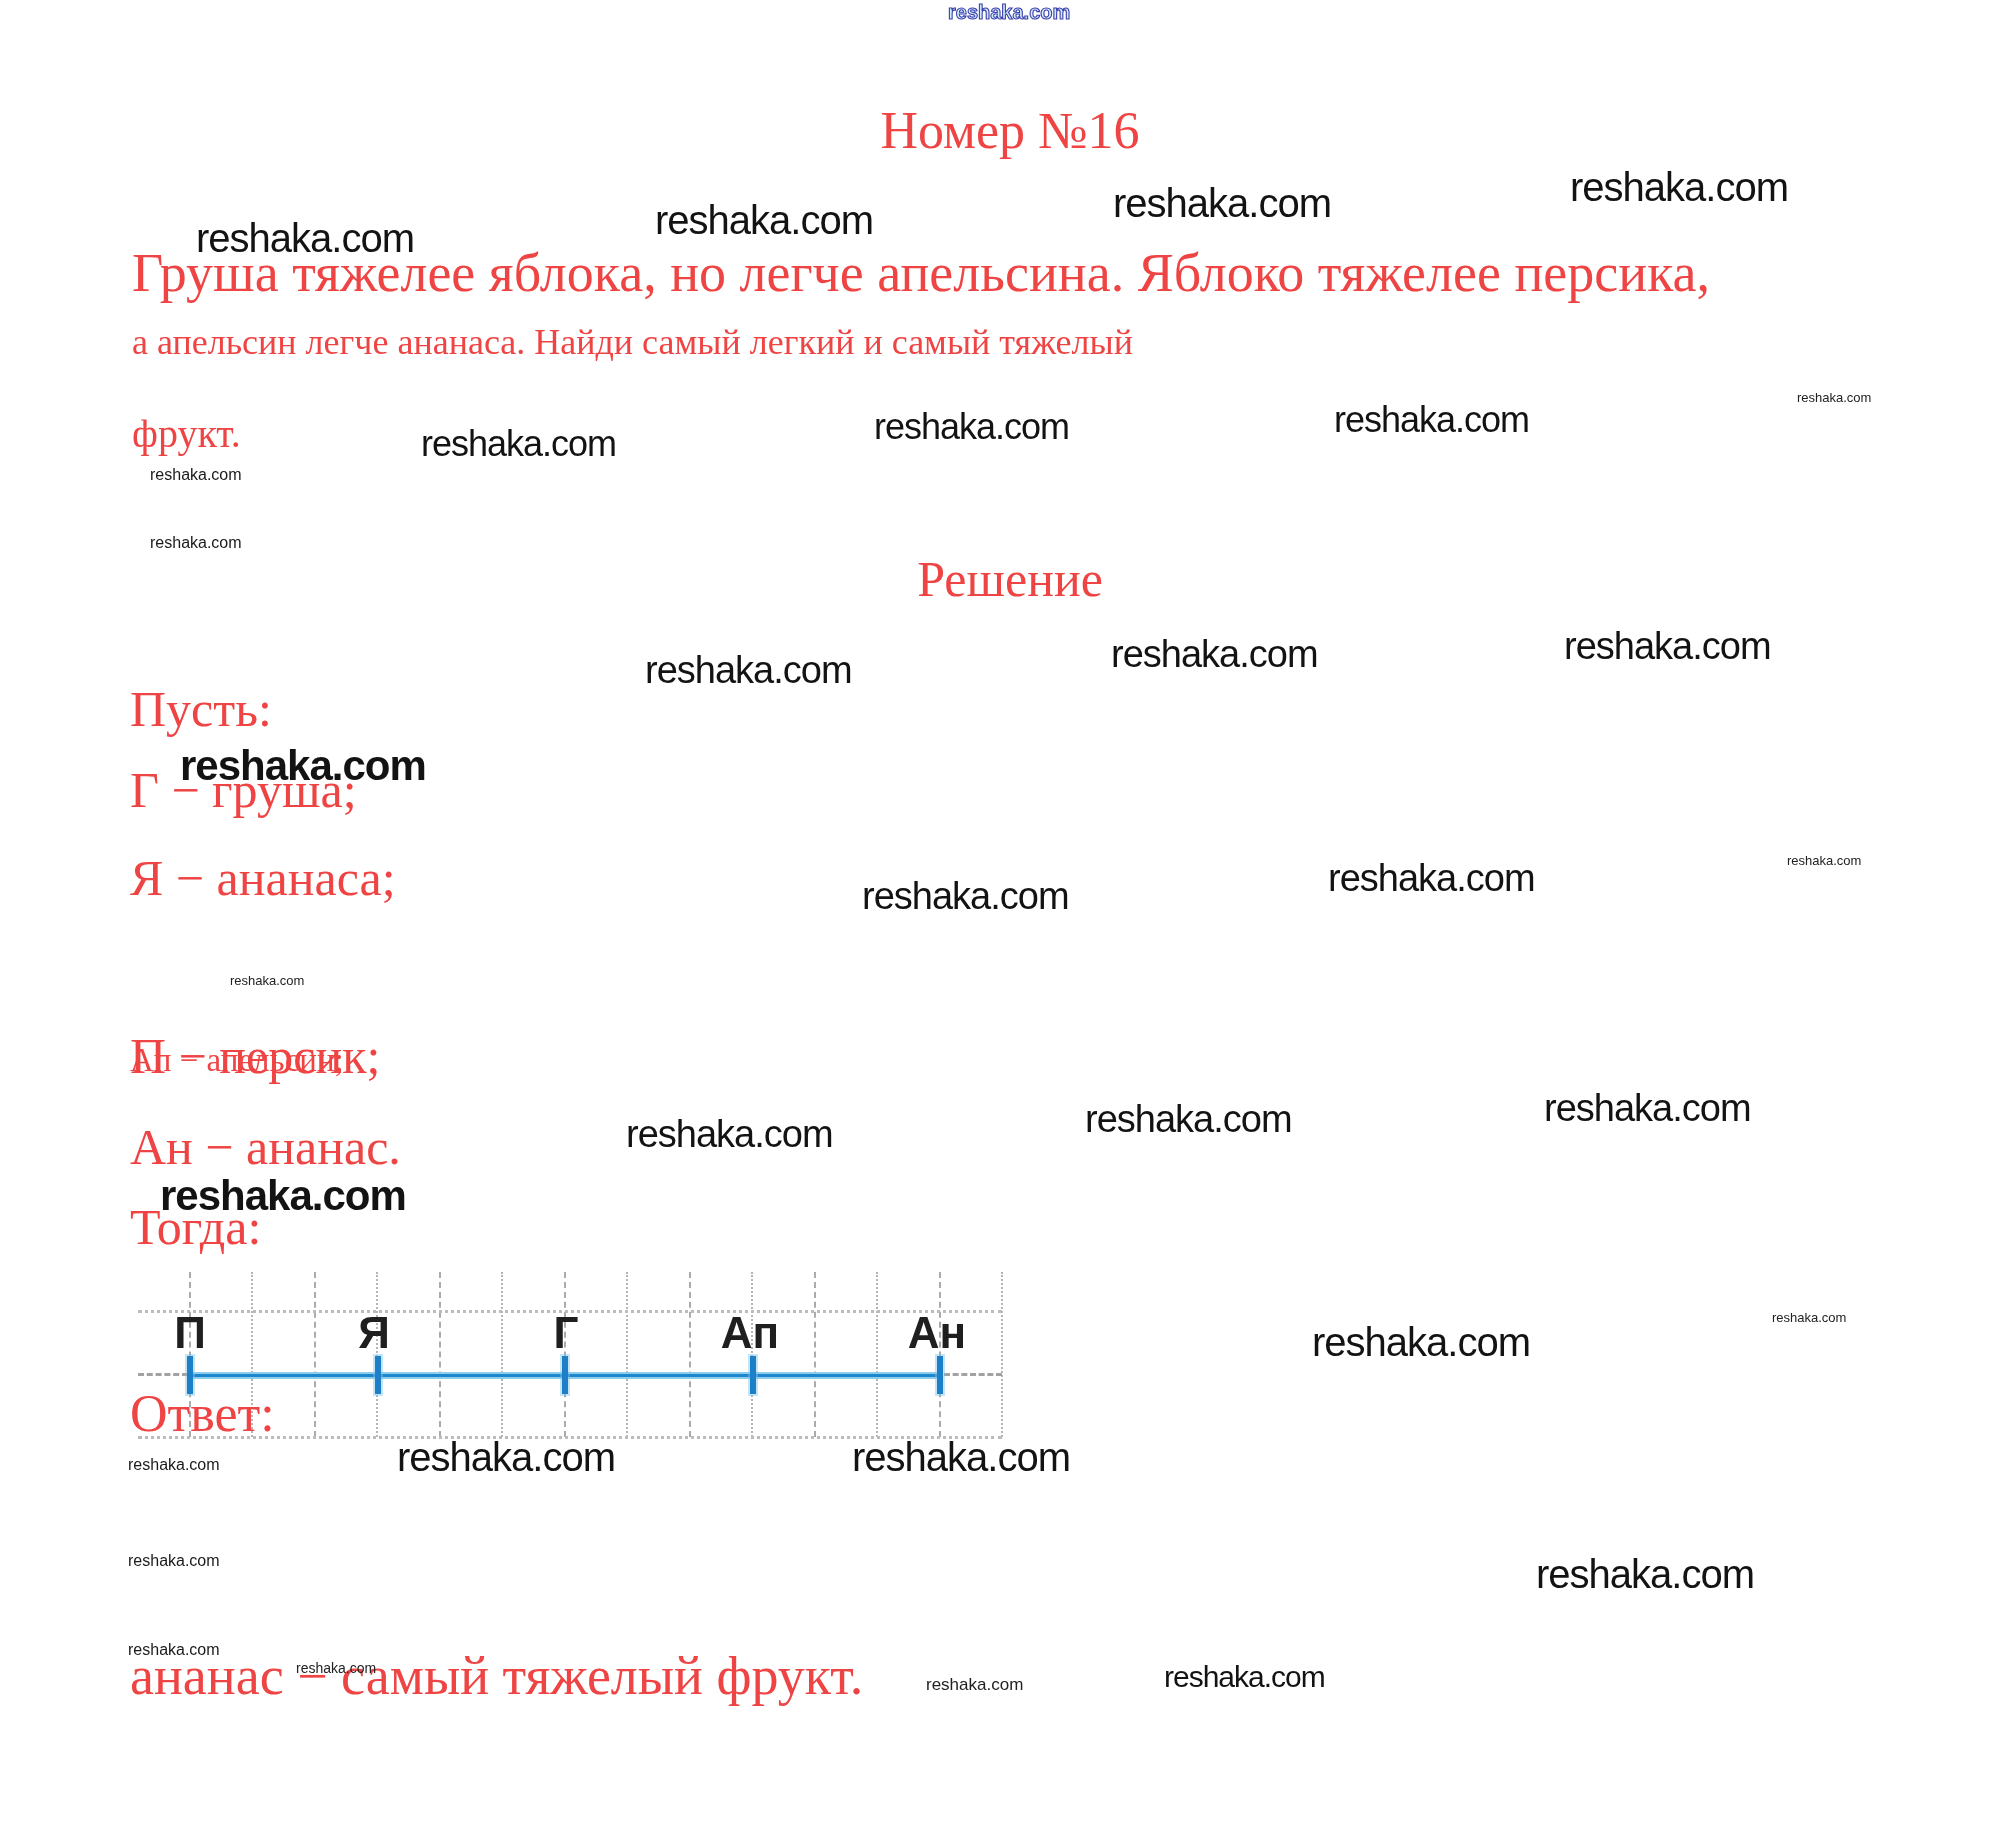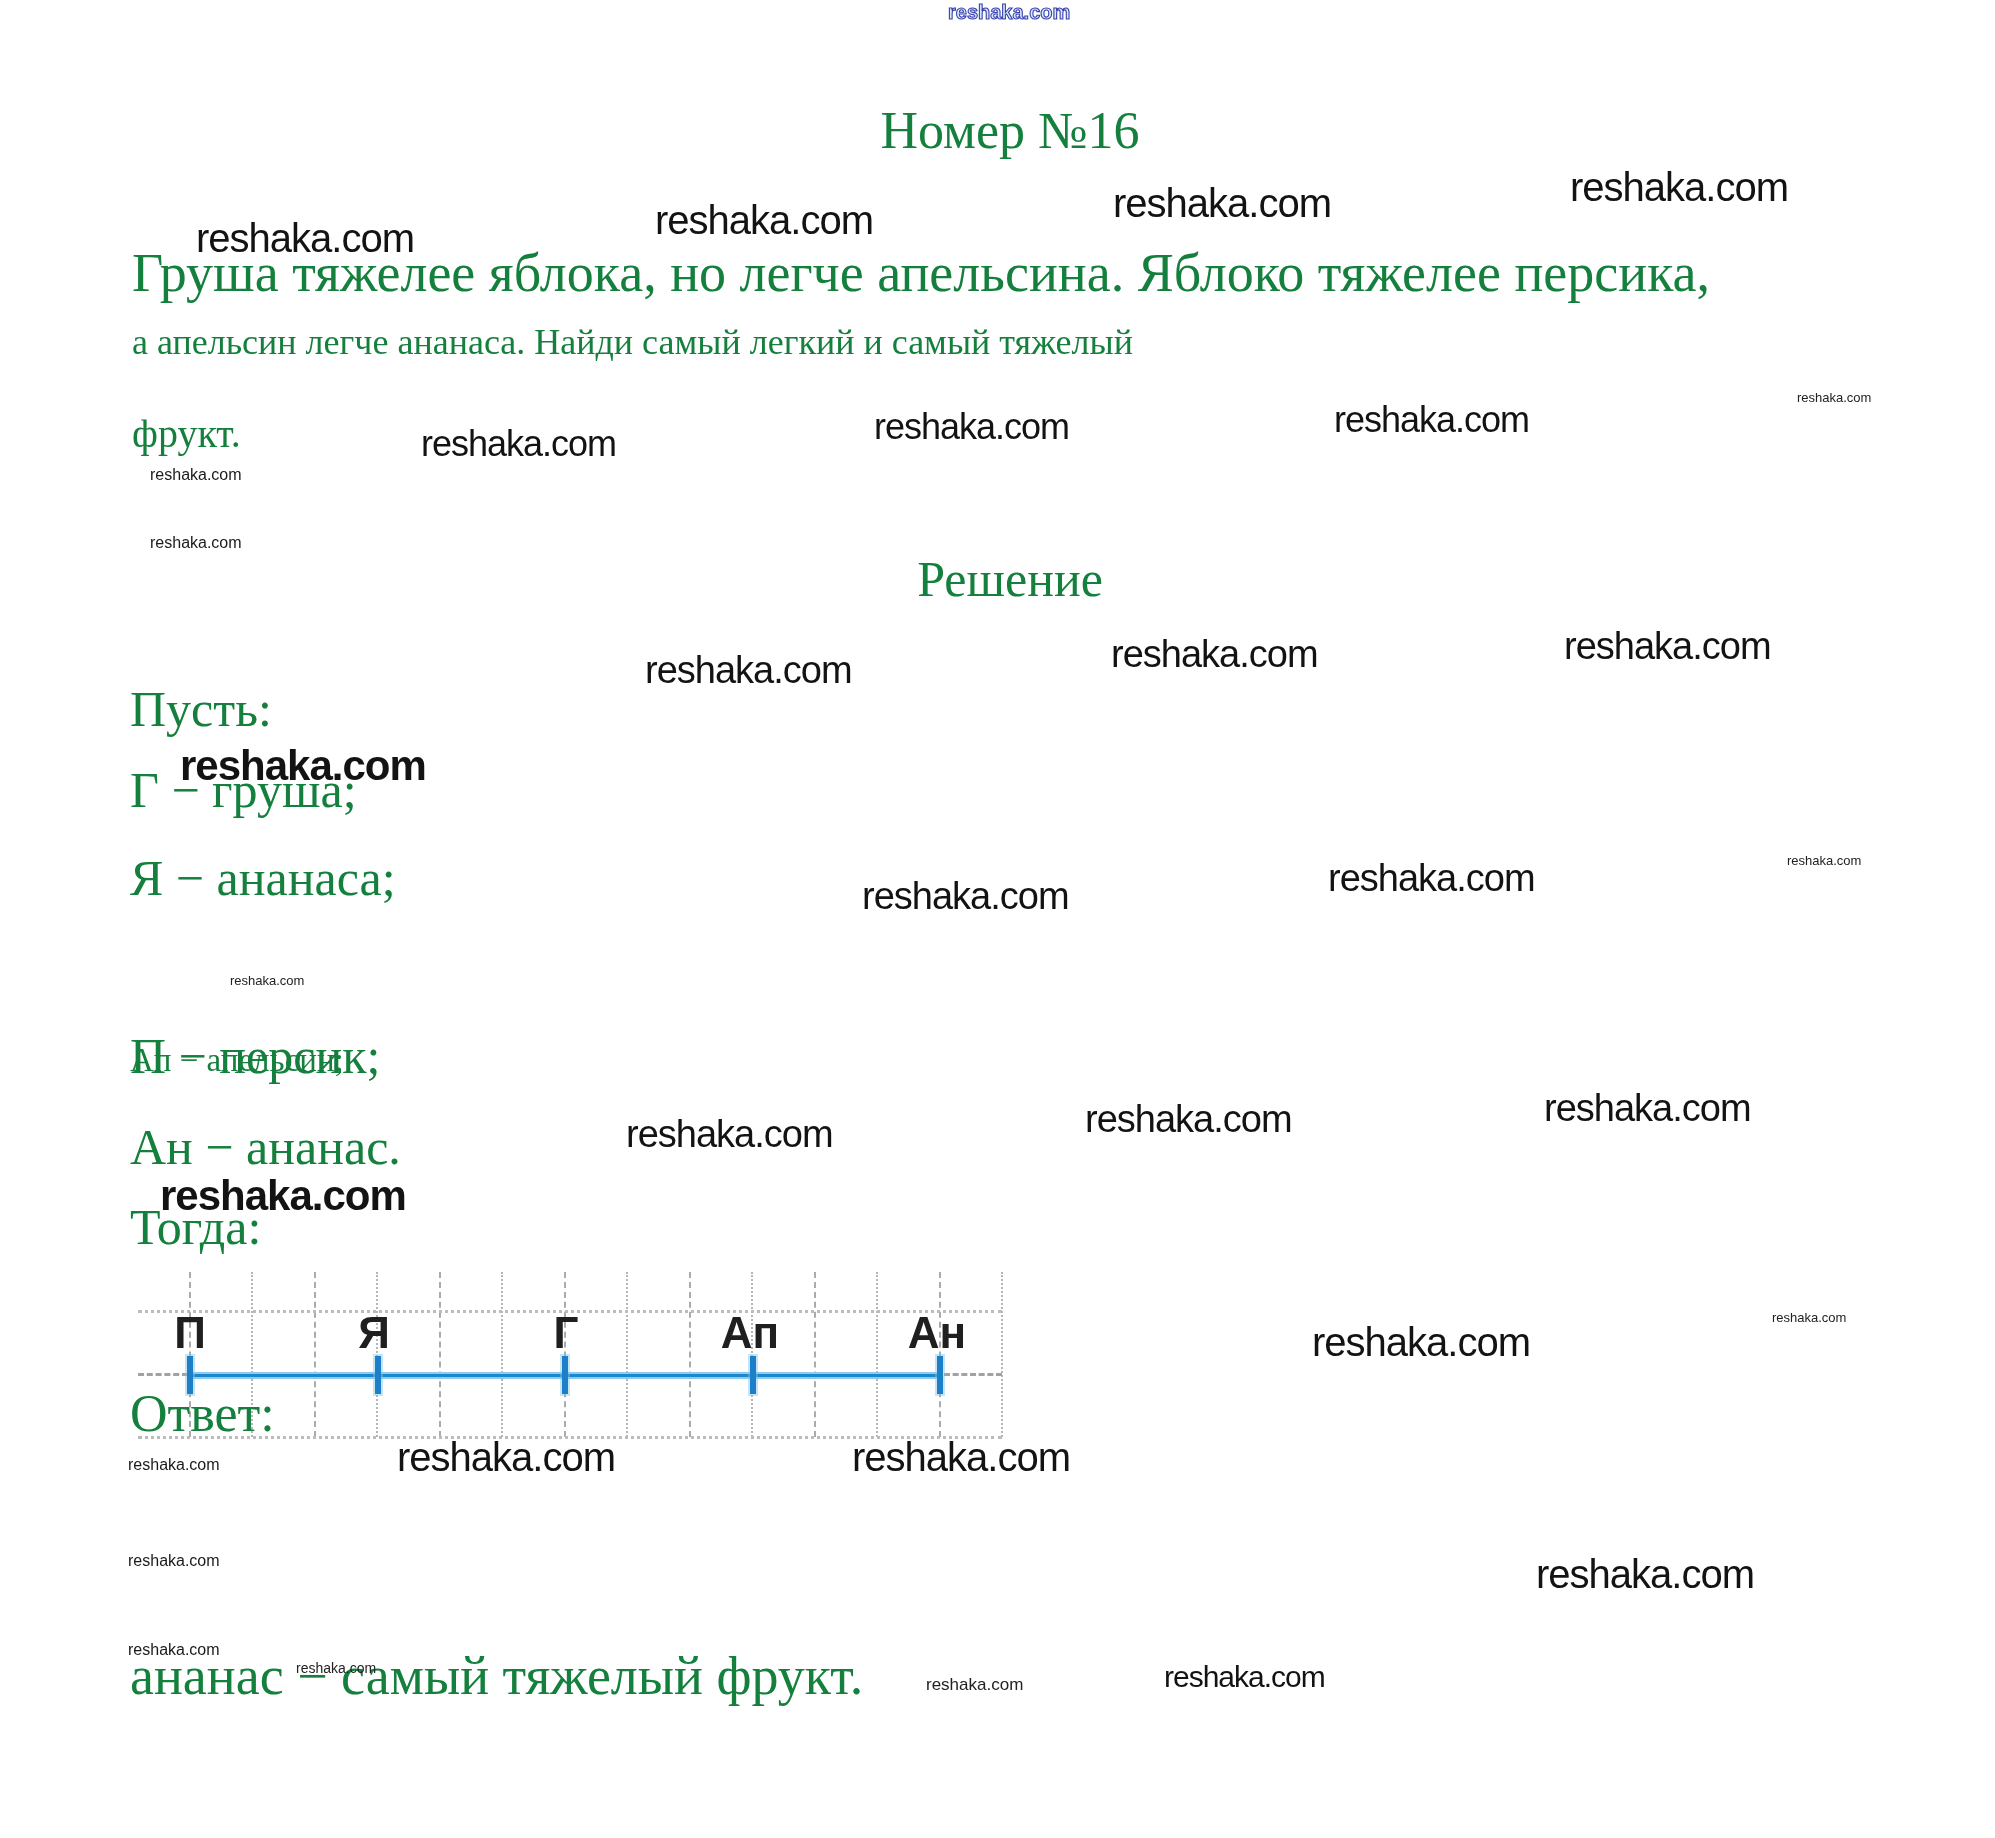--- a/index.html
+++ b/index.html
@@ -1,19 +1,19 @@
 <!DOCTYPE html>
 <html><head>
 <meta charset="utf-8">
 <style>
   html,body{margin:0;padding:0;background:#ffffff;}
   #page{position:relative;width:1995px;height:1838px;background:#ffffff;overflow:hidden;
         font-family:"Liberation Serif",serif;}
   .abs{position:absolute;}
-  .serif{font-family:"Liberation Serif",serif;color:#15803d;line-height:1;white-space:nowrap;}
+  .serif{font-family:"Liberation Serif",serif;color:#ef4444;line-height:1;white-space:nowrap;}
   .center-col{left:134px;width:1752px;text-align:center;}
   .wm{position:absolute;font-family:"Liberation Sans",sans-serif;color:#131313;line-height:1;
       white-space:nowrap;letter-spacing:-1px;}
   .wm-36{font-size:36px;} .wm-38{font-size:38px;} .wm-40{font-size:40px;} .wm-30{font-size:30px;}
   .wm-bold{font-size:42px;font-weight:700;letter-spacing:-1px;}
   .wm-sm{font-size:16px;letter-spacing:0;color:#1a1a1a;}
   .wm-tiny{font-size:13px;letter-spacing:0;color:#222;}
   .wm-t14{font-size:14px;letter-spacing:0;color:#222;}
   .wm-t17{font-size:17px;letter-spacing:0;color:#222;}
   .wm-outline{font-size:20px;font-weight:700;letter-spacing:0;color:#cdeef6;

